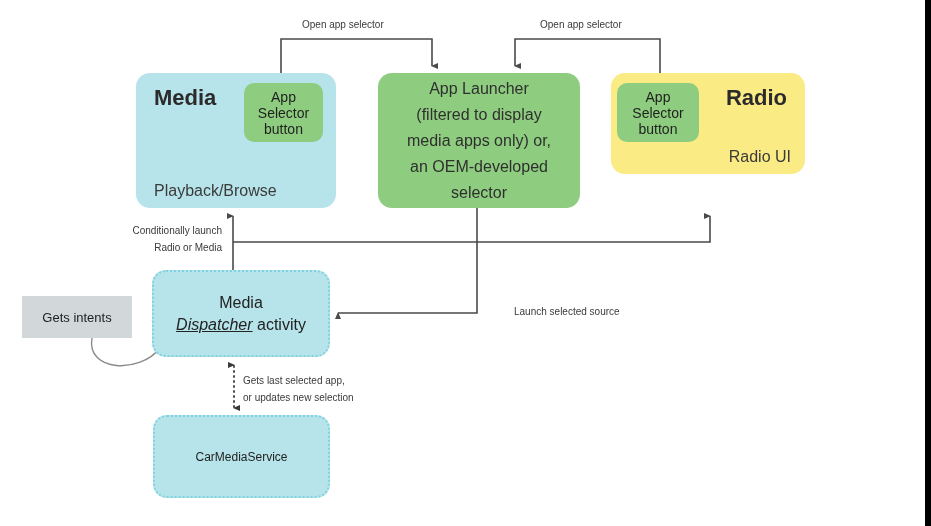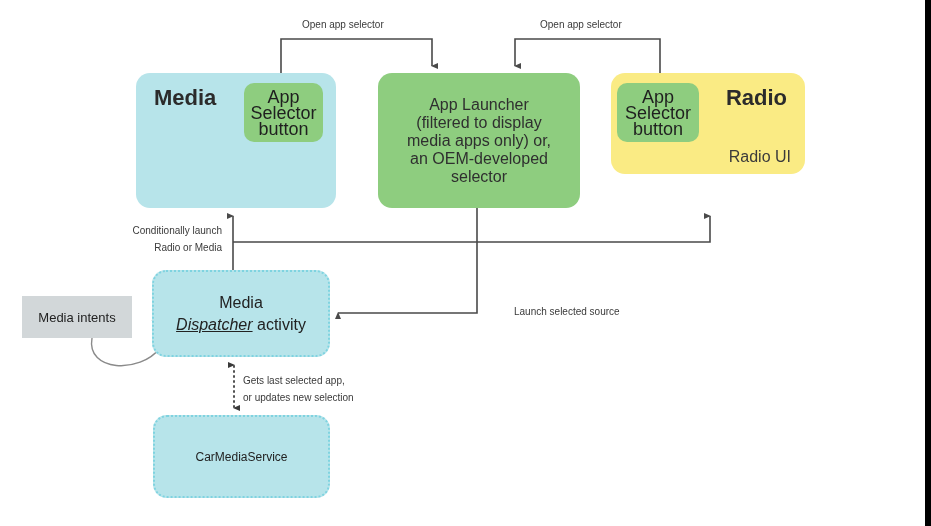--- a/index.html
+++ b/index.html
@@ -71,21 +71,21 @@
   .card-footer-radio { right: 14px; }
   
   .sel-button {
     position: absolute;
     border-radius: 10px;
     background: #8ecd7f;
     display: flex;
     align-items: center;
     justify-content: center;
     text-align: center;
-    font-size: 18px;
+    font-size: 14px;
     line-height: 16px;
     color: #1f1f1f;
   }
   .sel-button-media {
     left: 244px;
     top: 83px;
     width: 79px;
     height: 59px;
   }
   .sel-button-radio {
@@ -96,21 +96,21 @@
   }
   
   .launcher-text {
     position: absolute;
     left: 0;
     right: 0;
     top: 50%;
     transform: translateY(-50%);
     text-align: center;
     font-size: 16px;
-    line-height: 18px;
+    line-height: 26px;
     color: #2f2f2f;
     padding: 0 10px;
     box-sizing: border-box;
   }
   
   .dotted-box {
     border: 2px dotted #7fd3e0;
     border-radius: 14px;
     background: #b7e4ea;
     display: flex;
@@ -242,20 +242,21 @@
   <div class="edge-label lbl-cond" style="white-space: pre-line;">Conditionally launch
 Radio or Media</div>
 
   <div class="edge-label lbl-launch-src">Launch selected source</div>
 
   <div class="edge-label lbl-gets" style="white-space: pre-line;">Gets last selected app,
 or updates new selection</div>
 
   <div class="node card card-media">
     <div class="card-title card-title-media">Media</div>
+    <div class="card-footer card-footer-media">Playback/Browse</div>
   </div>
   <div class="node sel-button sel-button-media" style="white-space: pre-line;">App
 Selector
 button</div>
 
   <div class="node card card-launcher">
     <div class="launcher-text" style="white-space: pre-line;">App Launcher
 (filtered to display
 media apps only) or,
 an OEM-developed
@@ -274,17 +275,17 @@
     <div class="dispatcher-text">
       <span>Media</span><br>
       <em>Dispatcher</em><span> activity</span>
     </div>
   </div>
 
   <div class="node dotted-box box-service">
     <div class="service-text">CarMediaService</div>
   </div>
 
-  <div class="node box-intents">Media intents</div>
+  <div class="node box-intents">Gets intents</div>
 
   <div class="right-band"></div>
 
 </div>
 
 </body></html>

